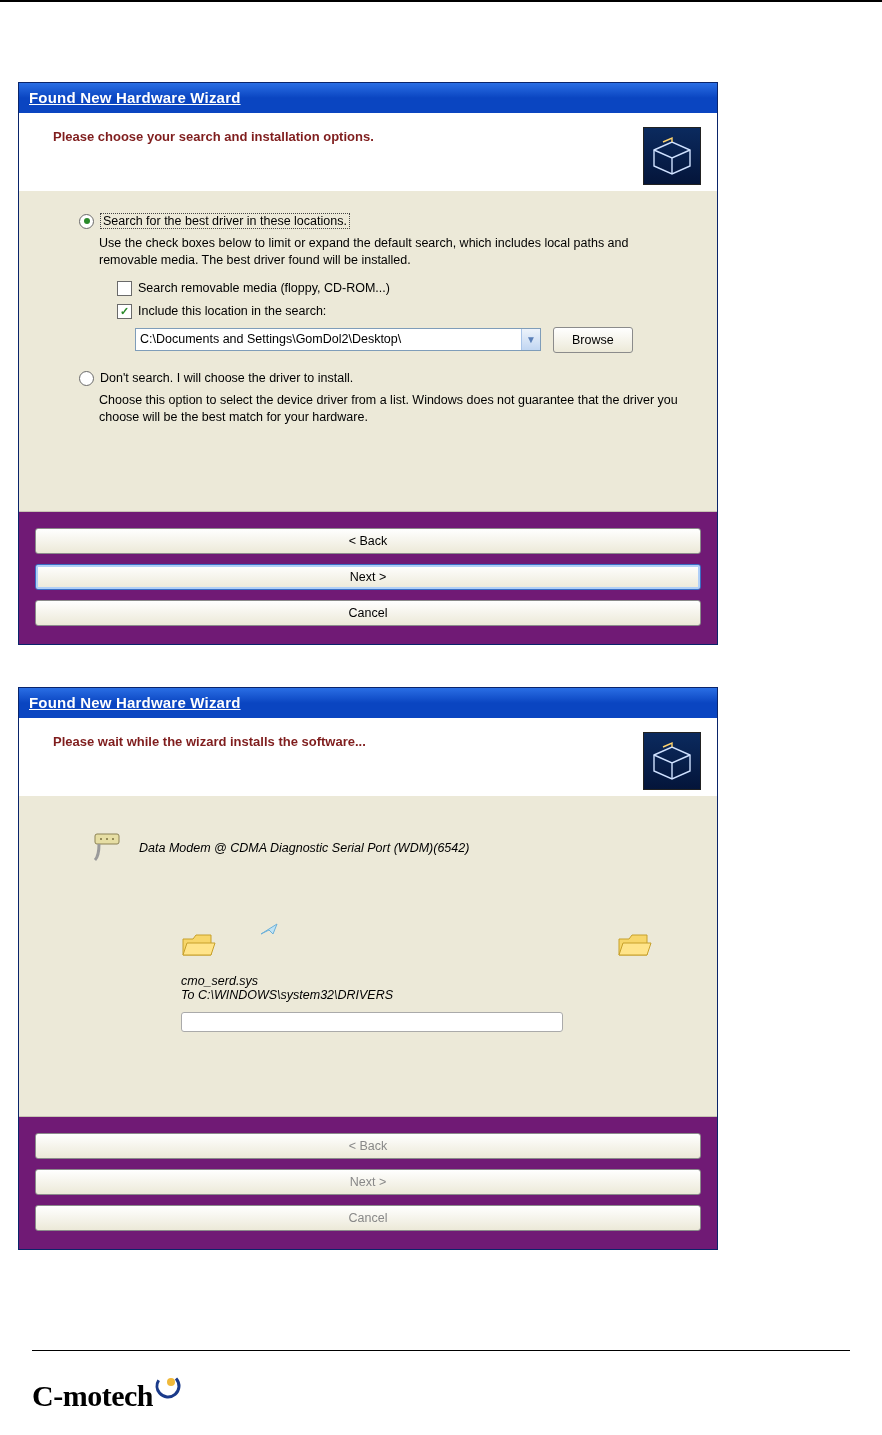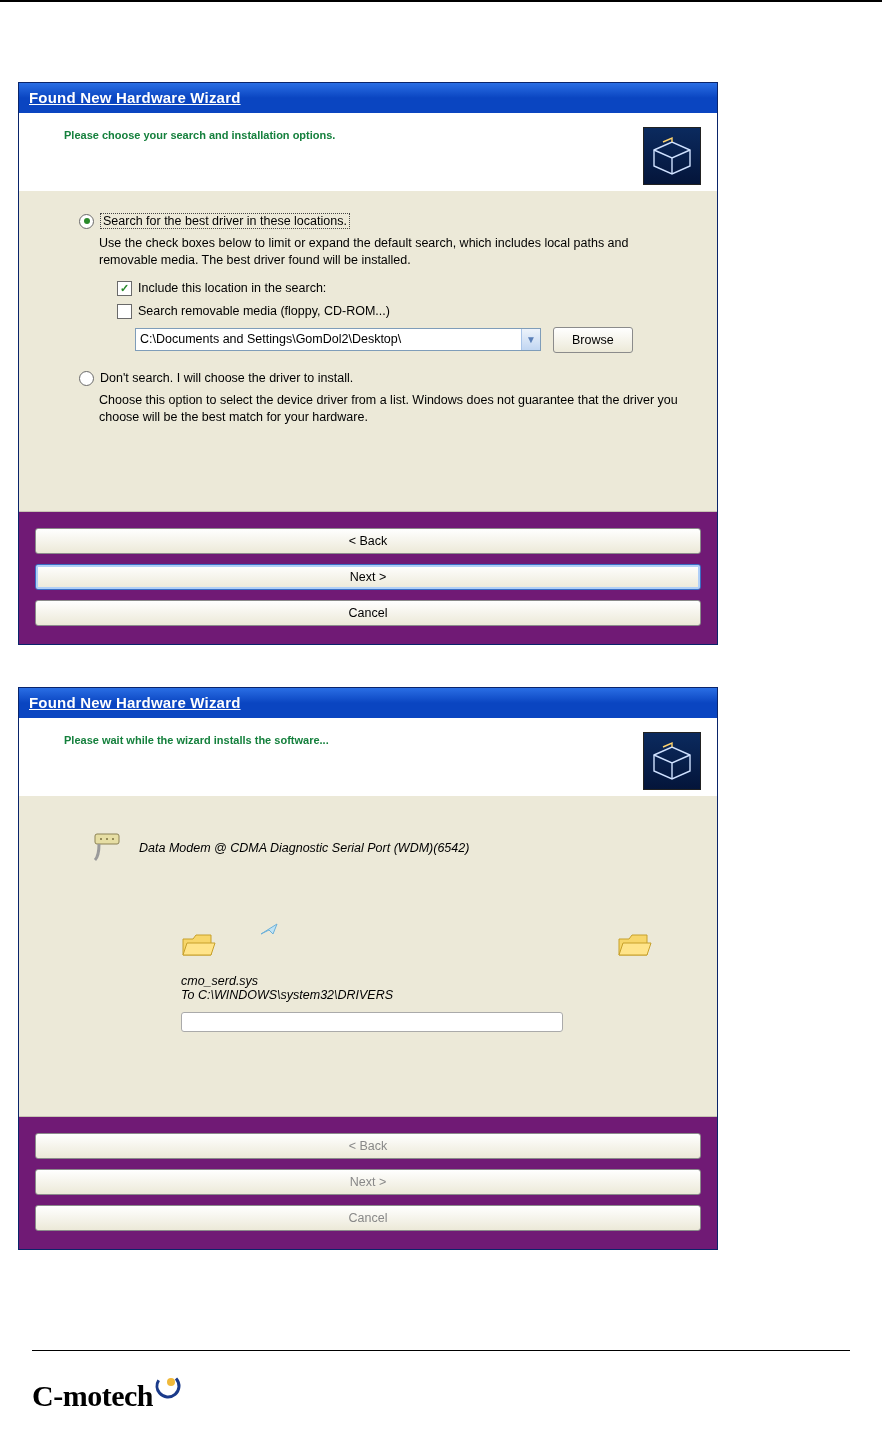--- a/index.html
+++ b/index.html
@@ -33,24 +33,23 @@
     background: #fff;
     padding: 14px 16px 10px 34px;
     height: 78px;
     box-sizing: border-box;
     display: flex;
     justify-content: space-between;
     align-items: flex-start;
   }
   .header-title {
     font-weight: bold;
-    font-size: 11px;
-    color: #15803d;
+    font-size: 13px;
+    color: #7f1d1d;
     margin-top: 2px;
-    margin-left: 11px;
   }
   .hw-icon {
     width: 56px;
     height: 56px;
     background: linear-gradient(#0b2a5e,#04153a);
     border: 1px solid #222;
     display: flex;
     align-items: center;
     justify-content: center;
   }
@@ -180,26 +179,26 @@
     </div>
     <div class="body">
 
       <div class="radio-row">
         <span class="radio checked"></span>
         <span class="dotted-focus">Search for the best driver in these locations.</span>
       </div>
       <div class="desc">Use the check boxes below to limit or expand the default search, which includes local paths and removable media. The best driver found will be installed.</div>
 
       <div class="checkbox-row">
+        <span class="checkbox"></span>
+        <span>Search removable media (floppy, CD-ROM...)</span>
+      </div>
+      <div class="checkbox-row">
         <span class="checkbox checked"></span>
         <span>Include this location in the search:</span>
-      </div>
-      <div class="checkbox-row">
-        <span class="checkbox"></span>
-        <span>Search removable media (floppy, CD-ROM...)</span>
       </div>
 
       <div class="combo-row">
         <div class="combo">
           <div class="combo-text">C:\Documents and Settings\GomDol2\Desktop\</div>
           <div class="combo-btn">▼</div>
         </div>
         <button class="xp-btn">Browse</button>
       </div>
 

